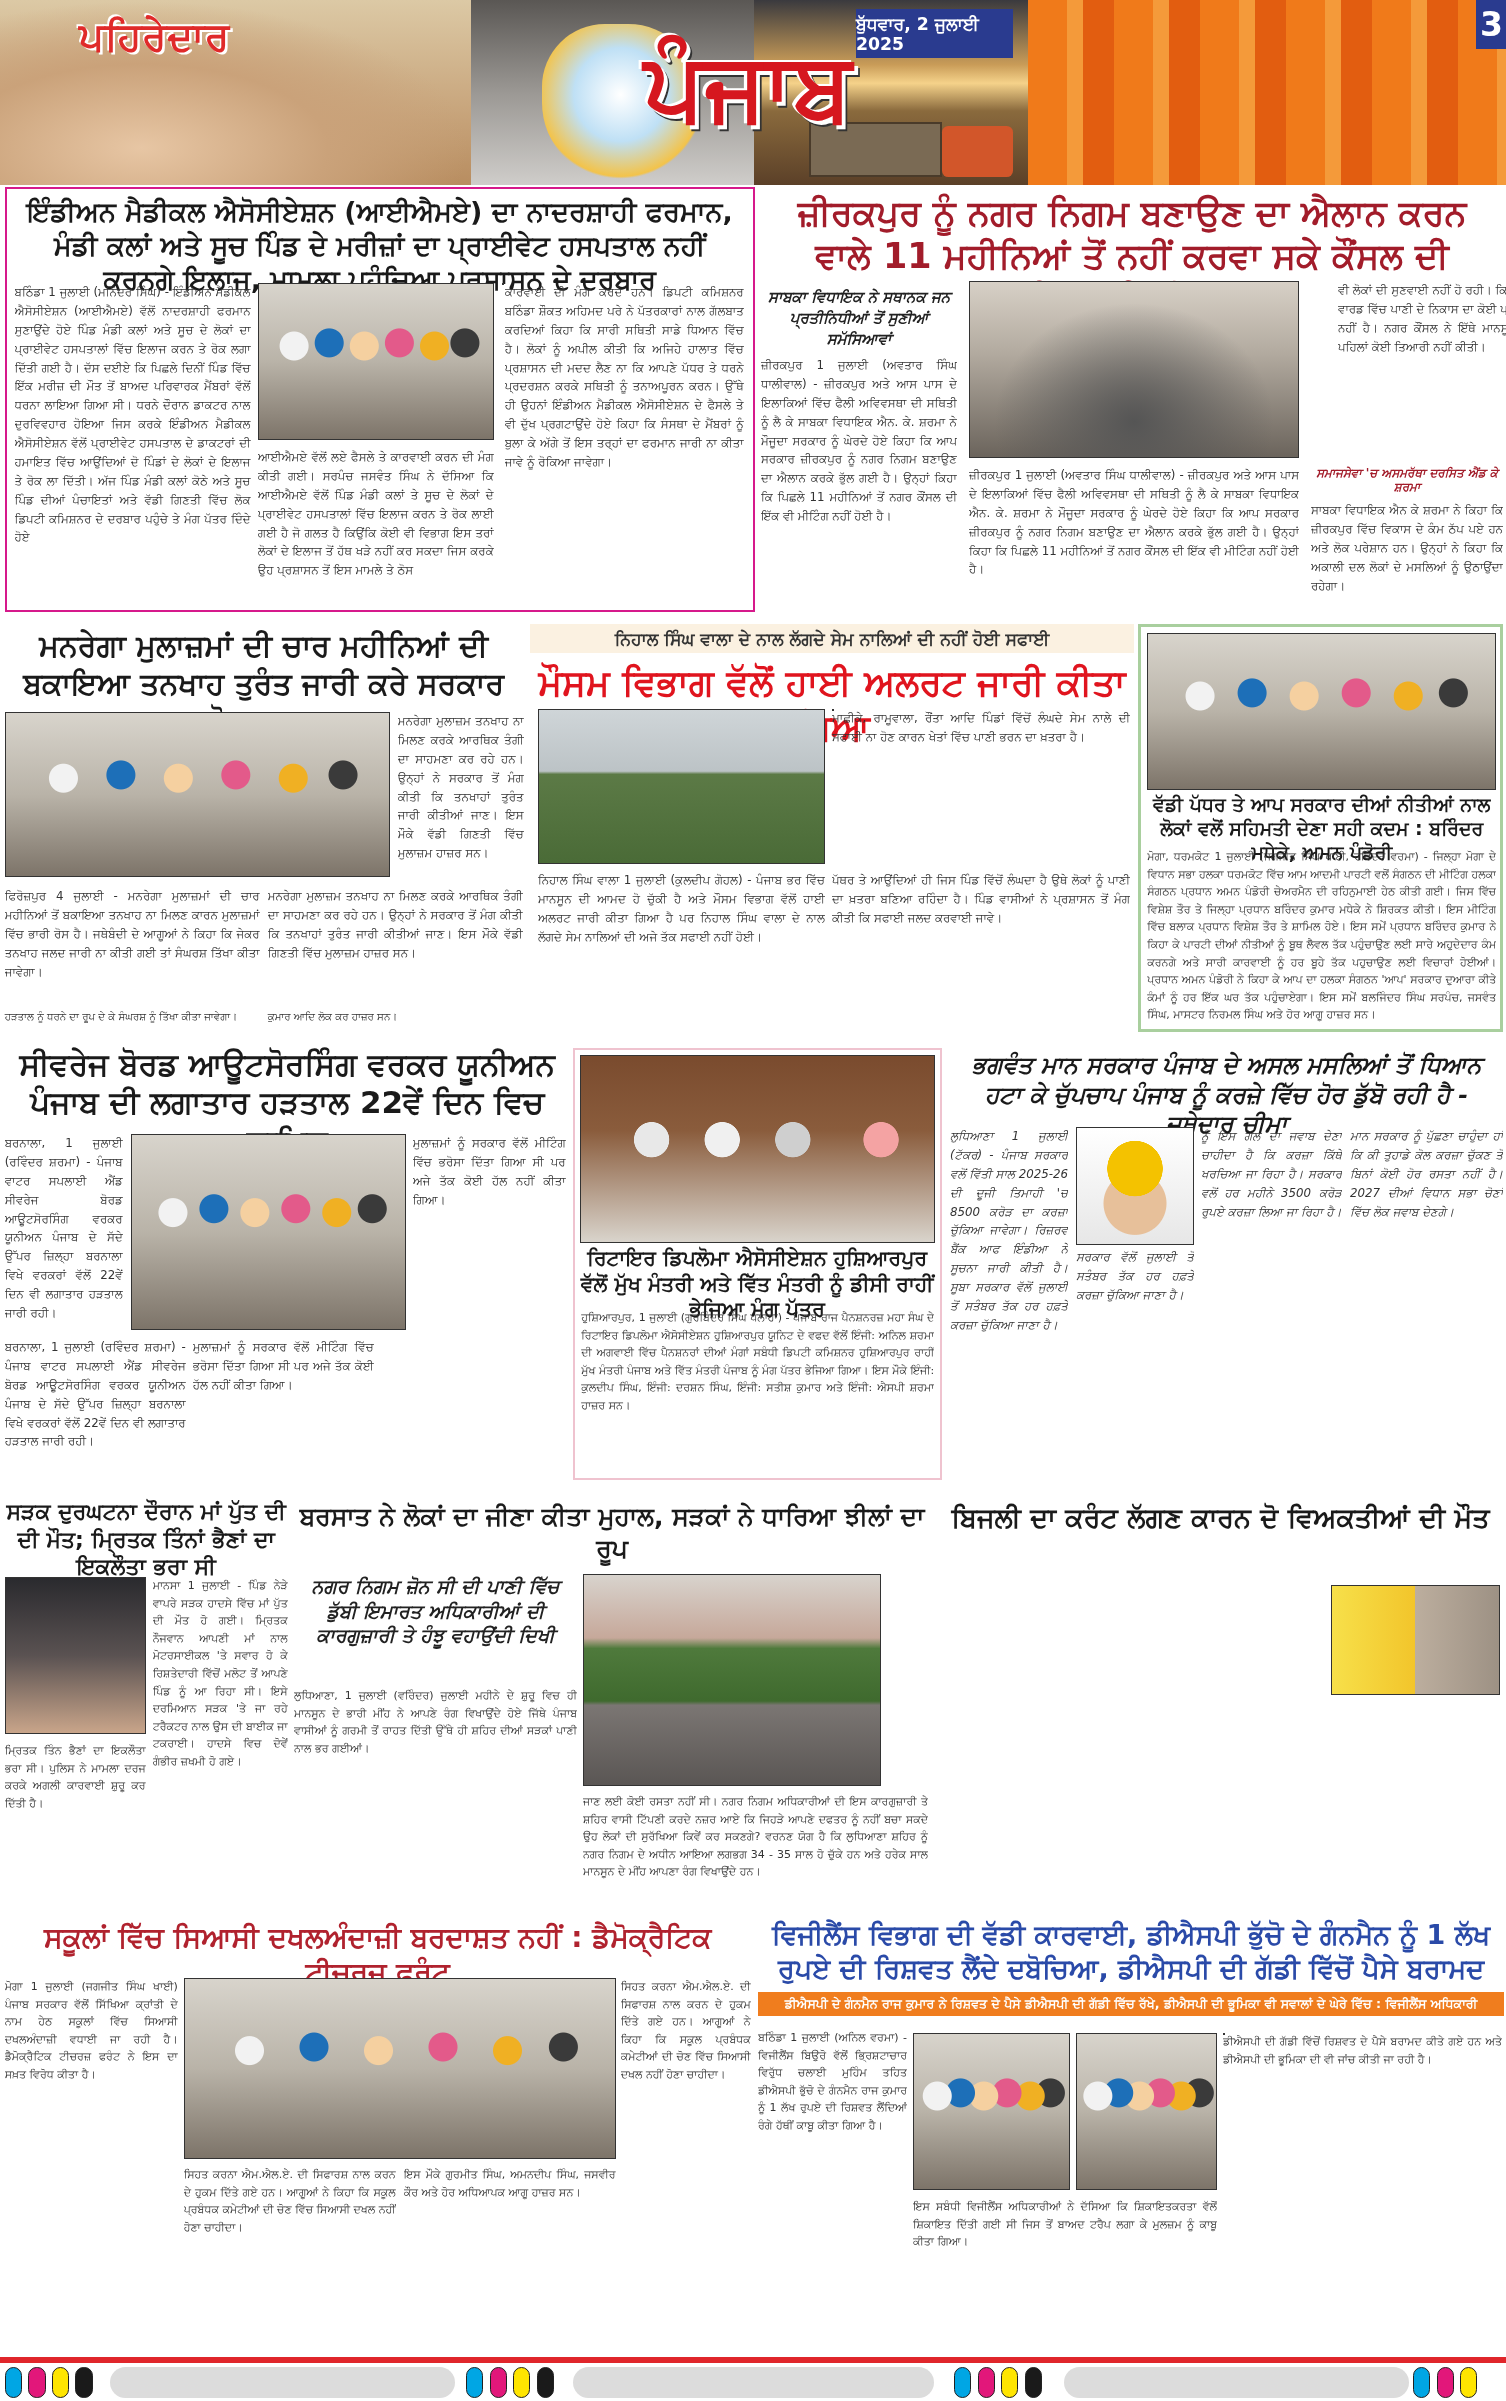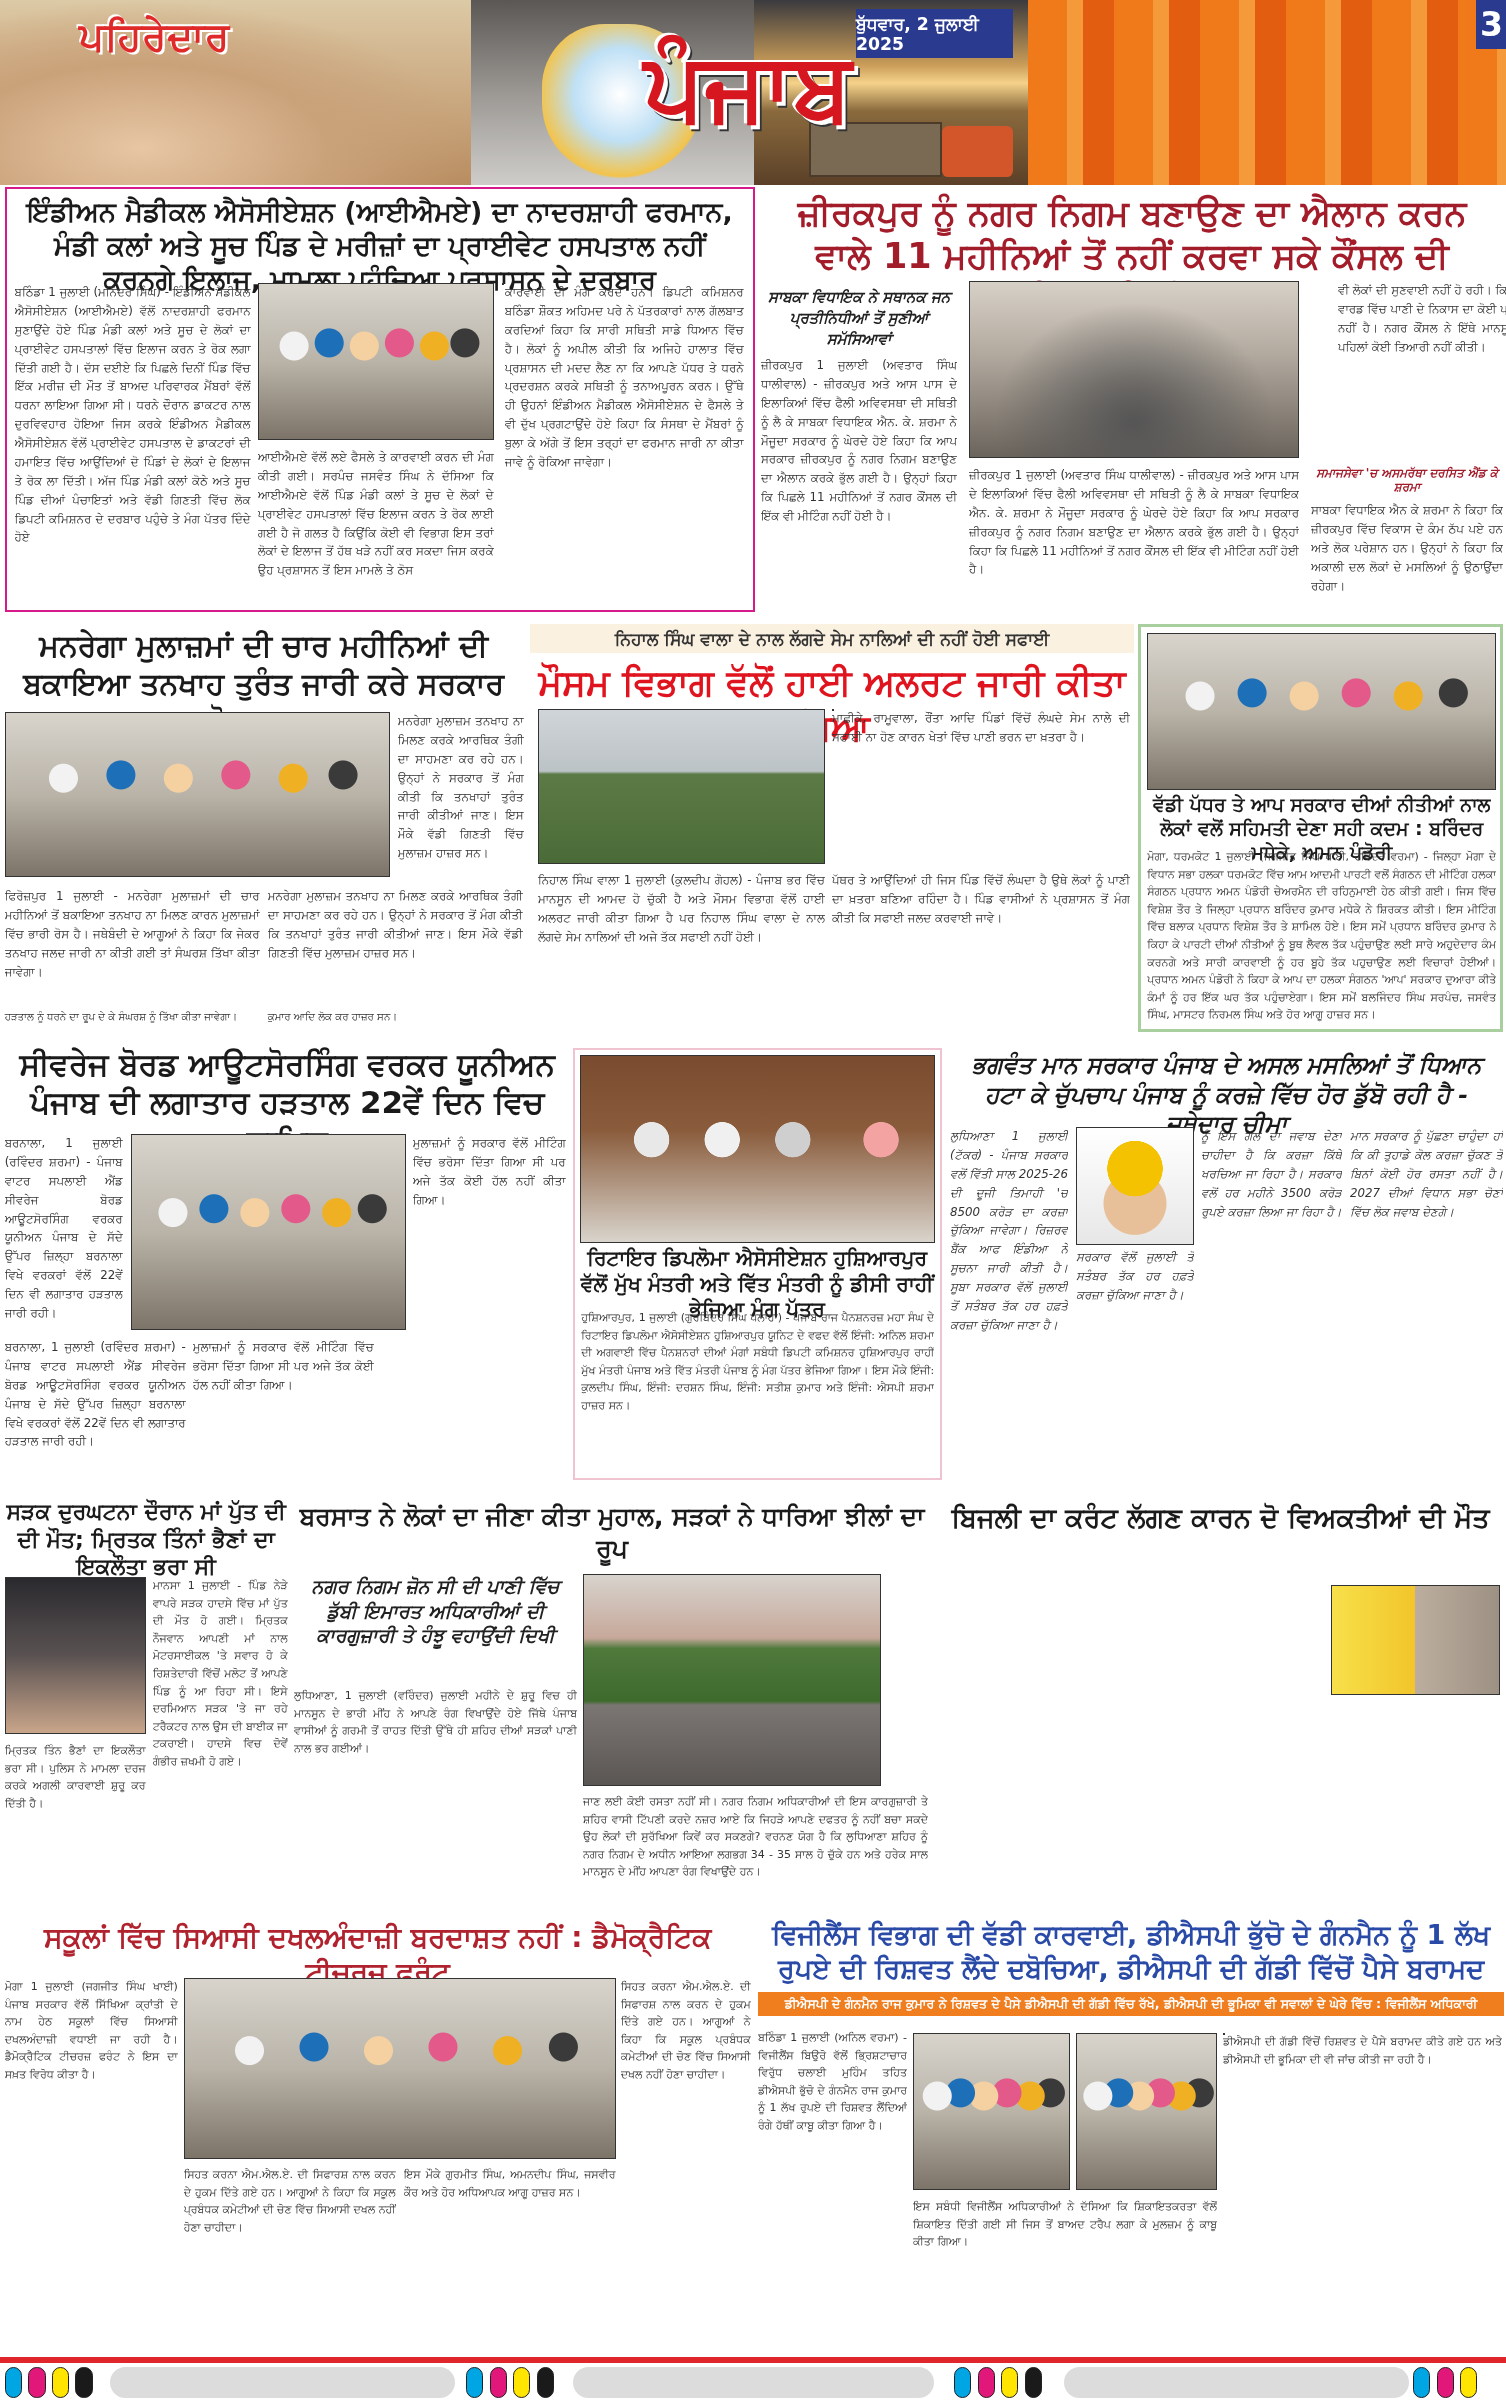--- a/index.html
+++ b/index.html
@@ -93,21 +93,21 @@
   <div class="abs body-text" style="left:208px; top:279px; width:330px; height:141px; overflow:hidden;">ਜ਼ੀਰਕਪੁਰ 1 ਜੁਲਾਈ (ਅਵਤਾਰ ਸਿੰਘ ਧਾਲੀਵਾਲ) - ਜ਼ੀਰਕਪੁਰ ਅਤੇ ਆਸ ਪਾਸ ਦੇ ਇਲਾਕਿਆਂ ਵਿੱਚ ਫੈਲੀ ਅਵਿਵਸਥਾ ਦੀ ਸਥਿਤੀ ਨੂੰ ਲੈ ਕੇ ਸਾਬਕਾ ਵਿਧਾਇਕ ਐਨ. ਕੇ. ਸ਼ਰਮਾ ਨੇ ਮੌਜੂਦਾ ਸਰਕਾਰ ਨੂੰ ਘੇਰਦੇ ਹੋਏ ਕਿਹਾ ਕਿ ਆਪ ਸਰਕਾਰ ਜ਼ੀਰਕਪੁਰ ਨੂੰ ਨਗਰ ਨਿਗਮ ਬਣਾਉਣ ਦਾ ਐਲਾਨ ਕਰਕੇ ਭੁੱਲ ਗਈ ਹੈ। ਉਨ੍ਹਾਂ ਕਿਹਾ ਕਿ ਪਿਛਲੇ 11 ਮਹੀਨਿਆਂ ਤੋਂ ਨਗਰ ਕੌਂਸਲ ਦੀ ਇੱਕ ਵੀ ਮੀਟਿੰਗ ਨਹੀਂ ਹੋਈ ਹੈ।</div>
   <div class="abs body-text" style="left:550px; top:94px; width:192px; height:181px; overflow:hidden;margin-left:27px;">ਵੀ ਲੋਕਾਂ ਦੀ ਸੁਣਵਾਈ ਨਹੀਂ ਹੋ ਰਹੀ। ਕਿਸੇ ਵੀ ਵਾਰਡ ਵਿੱਚ ਪਾਣੀ ਦੇ ਨਿਕਾਸ ਦਾ ਕੋਈ ਪ੍ਰਬੰਧ ਨਹੀਂ ਹੈ। ਨਗਰ ਕੌਂਸਲ ਨੇ ਇੱਥੇ ਮਾਨਸੂਨ ਤੋਂ ਪਹਿਲਾਂ ਕੋਈ ਤਿਆਰੀ ਨਹੀਂ ਕੀਤੀ।</div>
   <div class="abs sub-italic" style="left:550px; top:279px; width:192px; font-size:11.8px; color:#a21c2a;">ਸਮਾਜਸੇਵਾ 'ਚ ਅਸਮਰੱਥਾ ਦਰਸਿਤ ਐਂਡ ਕੇ ਸ਼ਰਮਾ</div>
   <div class="abs body-text" style="left:550px; top:314px; width:192px; height:106px; overflow:hidden;">ਸਾਬਕਾ ਵਿਧਾਇਕ ਐਨ ਕੇ ਸ਼ਰਮਾ ਨੇ ਕਿਹਾ ਕਿ ਜ਼ੀਰਕਪੁਰ ਵਿੱਚ ਵਿਕਾਸ ਦੇ ਕੰਮ ਠੱਪ ਪਏ ਹਨ ਅਤੇ ਲੋਕ ਪਰੇਸ਼ਾਨ ਹਨ। ਉਨ੍ਹਾਂ ਨੇ ਕਿਹਾ ਕਿ ਅਕਾਲੀ ਦਲ ਲੋਕਾਂ ਦੇ ਮਸਲਿਆਂ ਨੂੰ ਉਠਾਉਂਦਾ ਰਹੇਗਾ।</div>
 </div>
 
 <div class="abs" style="left:4.7px; top:624px; width:518px; height:408px;">
   <div class="hl hl-black" style="font-size:30px; font-weight:bold; padding:3.1px 7.9px;">ਮਨਰੇਗਾ ਮੁਲਾਜ਼ਮਾਂ ਦੀ ਚਾਰ ਮਹੀਨਿਆਂ ਦੀ ਬਕਾਇਆ ਤਨਖਾਹ ਤੁਰੰਤ ਜਾਰੀ ਕਰੇ ਸਰਕਾਰ - ਸੋਮ ਪ੍ਰਕਾਸ਼</div>
   <div class="abs photo photo-people" style="left:0; top:88px; width:385px; height:165px;"></div>
   <div class="abs body-text" style="left:393px; top:88px; width:126px; height:165px; overflow:hidden;">ਮਨਰੇਗਾ ਮੁਲਾਜ਼ਮ ਤਨਖਾਹ ਨਾ ਮਿਲਣ ਕਰਕੇ ਆਰਥਿਕ ਤੰਗੀ ਦਾ ਸਾਹਮਣਾ ਕਰ ਰਹੇ ਹਨ। ਉਨ੍ਹਾਂ ਨੇ ਸਰਕਾਰ ਤੋਂ ਮੰਗ ਕੀਤੀ ਕਿ ਤਨਖਾਹਾਂ ਤੁਰੰਤ ਜਾਰੀ ਕੀਤੀਆਂ ਜਾਣ। ਇਸ ਮੌਕੇ ਵੱਡੀ ਗਿਣਤੀ ਵਿੱਚ ਮੁਲਾਜ਼ਮ ਹਾਜ਼ਰ ਸਨ।</div>
-  <div class="abs body-text" style="left:0; top:263px; width:255px; height:118px; overflow:hidden;">ਫਿਰੋਜ਼ਪੁਰ 1 ਜੁਲਾਈ - ਮਨਰੇਗਾ ਮੁਲਾਜ਼ਮਾਂ ਦੀ ਚਾਰ ਮਹੀਨਿਆਂ ਤੋਂ ਬਕਾਇਆ ਤਨਖਾਹ ਨਾ ਮਿਲਣ ਕਾਰਨ ਮੁਲਾਜ਼ਮਾਂ ਵਿੱਚ ਭਾਰੀ ਰੋਸ ਹੈ। ਜਥੇਬੰਦੀ ਦੇ ਆਗੂਆਂ ਨੇ ਕਿਹਾ ਕਿ ਜੇਕਰ ਤਨਖਾਹ ਜਲਦ ਜਾਰੀ ਨਾ ਕੀਤੀ ਗਈ ਤਾਂ ਸੰਘਰਸ਼ ਤਿੱਖਾ ਕੀਤਾ ਜਾਵੇਗਾ।</div>
+  <div class="abs body-text" style="left:0; top:263px; width:255px; height:118px; overflow:hidden;">ਫਿਰੋਜ਼ਪੁਰ 4 ਜੁਲਾਈ - ਮਨਰੇਗਾ ਮੁਲਾਜ਼ਮਾਂ ਦੀ ਚਾਰ ਮਹੀਨਿਆਂ ਤੋਂ ਬਕਾਇਆ ਤਨਖਾਹ ਨਾ ਮਿਲਣ ਕਾਰਨ ਮੁਲਾਜ਼ਮਾਂ ਵਿੱਚ ਭਾਰੀ ਰੋਸ ਹੈ। ਜਥੇਬੰਦੀ ਦੇ ਆਗੂਆਂ ਨੇ ਕਿਹਾ ਕਿ ਜੇਕਰ ਤਨਖਾਹ ਜਲਦ ਜਾਰੀ ਨਾ ਕੀਤੀ ਗਈ ਤਾਂ ਸੰਘਰਸ਼ ਤਿੱਖਾ ਕੀਤਾ ਜਾਵੇਗਾ।</div>
   <div class="abs body-text" style="left:263px; top:263px; width:255px; height:118px; overflow:hidden;">ਮਨਰੇਗਾ ਮੁਲਾਜ਼ਮ ਤਨਖਾਹ ਨਾ ਮਿਲਣ ਕਰਕੇ ਆਰਥਿਕ ਤੰਗੀ ਦਾ ਸਾਹਮਣਾ ਕਰ ਰਹੇ ਹਨ। ਉਨ੍ਹਾਂ ਨੇ ਸਰਕਾਰ ਤੋਂ ਮੰਗ ਕੀਤੀ ਕਿ ਤਨਖਾਹਾਂ ਤੁਰੰਤ ਜਾਰੀ ਕੀਤੀਆਂ ਜਾਣ। ਇਸ ਮੌਕੇ ਵੱਡੀ ਗਿਣਤੀ ਵਿੱਚ ਮੁਲਾਜ਼ਮ ਹਾਜ਼ਰ ਸਨ।</div>
   <div class="abs body-text" style="left:0; top:385px; width:255px; font-size:10.2px;">ਹੜਤਾਲ ਨੂੰ ਧਰਨੇ ਦਾ ਰੂਪ ਦੇ ਕੇ ਸੰਘਰਸ਼ ਨੂੰ ਤਿੱਖਾ ਕੀਤਾ ਜਾਵੇਗਾ।</div>
   <div class="abs body-text" style="left:263px; top:385px; width:255px; font-size:10.2px;">ਕੁਮਾਰ ਆਦਿ ਲੋਕ ਕਰ ਹਾਜ਼ਰ ਸਨ।</div>
 </div>
 
 <div class="abs" style="left:530px; top:624px; width:604px; height:408px;">
   <div class="kicker-box" style="font-size:17.3px; padding:4.7px;">ਨਿਹਾਲ ਸਿੰਘ ਵਾਲਾ ਦੇ ਨਾਲ ਲੱਗਦੇ ਸੇਮ ਨਾਲਿਆਂ ਦੀ ਨਹੀਂ ਹੋਈ ਸਫਾਈ</div>
   <div class="hl hl-red" style="font-size:36px; padding:6.3px 0;">ਮੌਸਮ ਵਿਭਾਗ ਵੱਲੋਂ ਹਾਈ ਅਲਰਟ ਜਾਰੀ ਕੀਤਾ ਗਿਆ</div>
   <div class="abs photo photo-field" style="left:7.9px; top:85px; width:287px; height:155px;"></div>
   <div class="abs photo photo-people" style="left:302px; top:85px; width:0; height:0;"></div>

